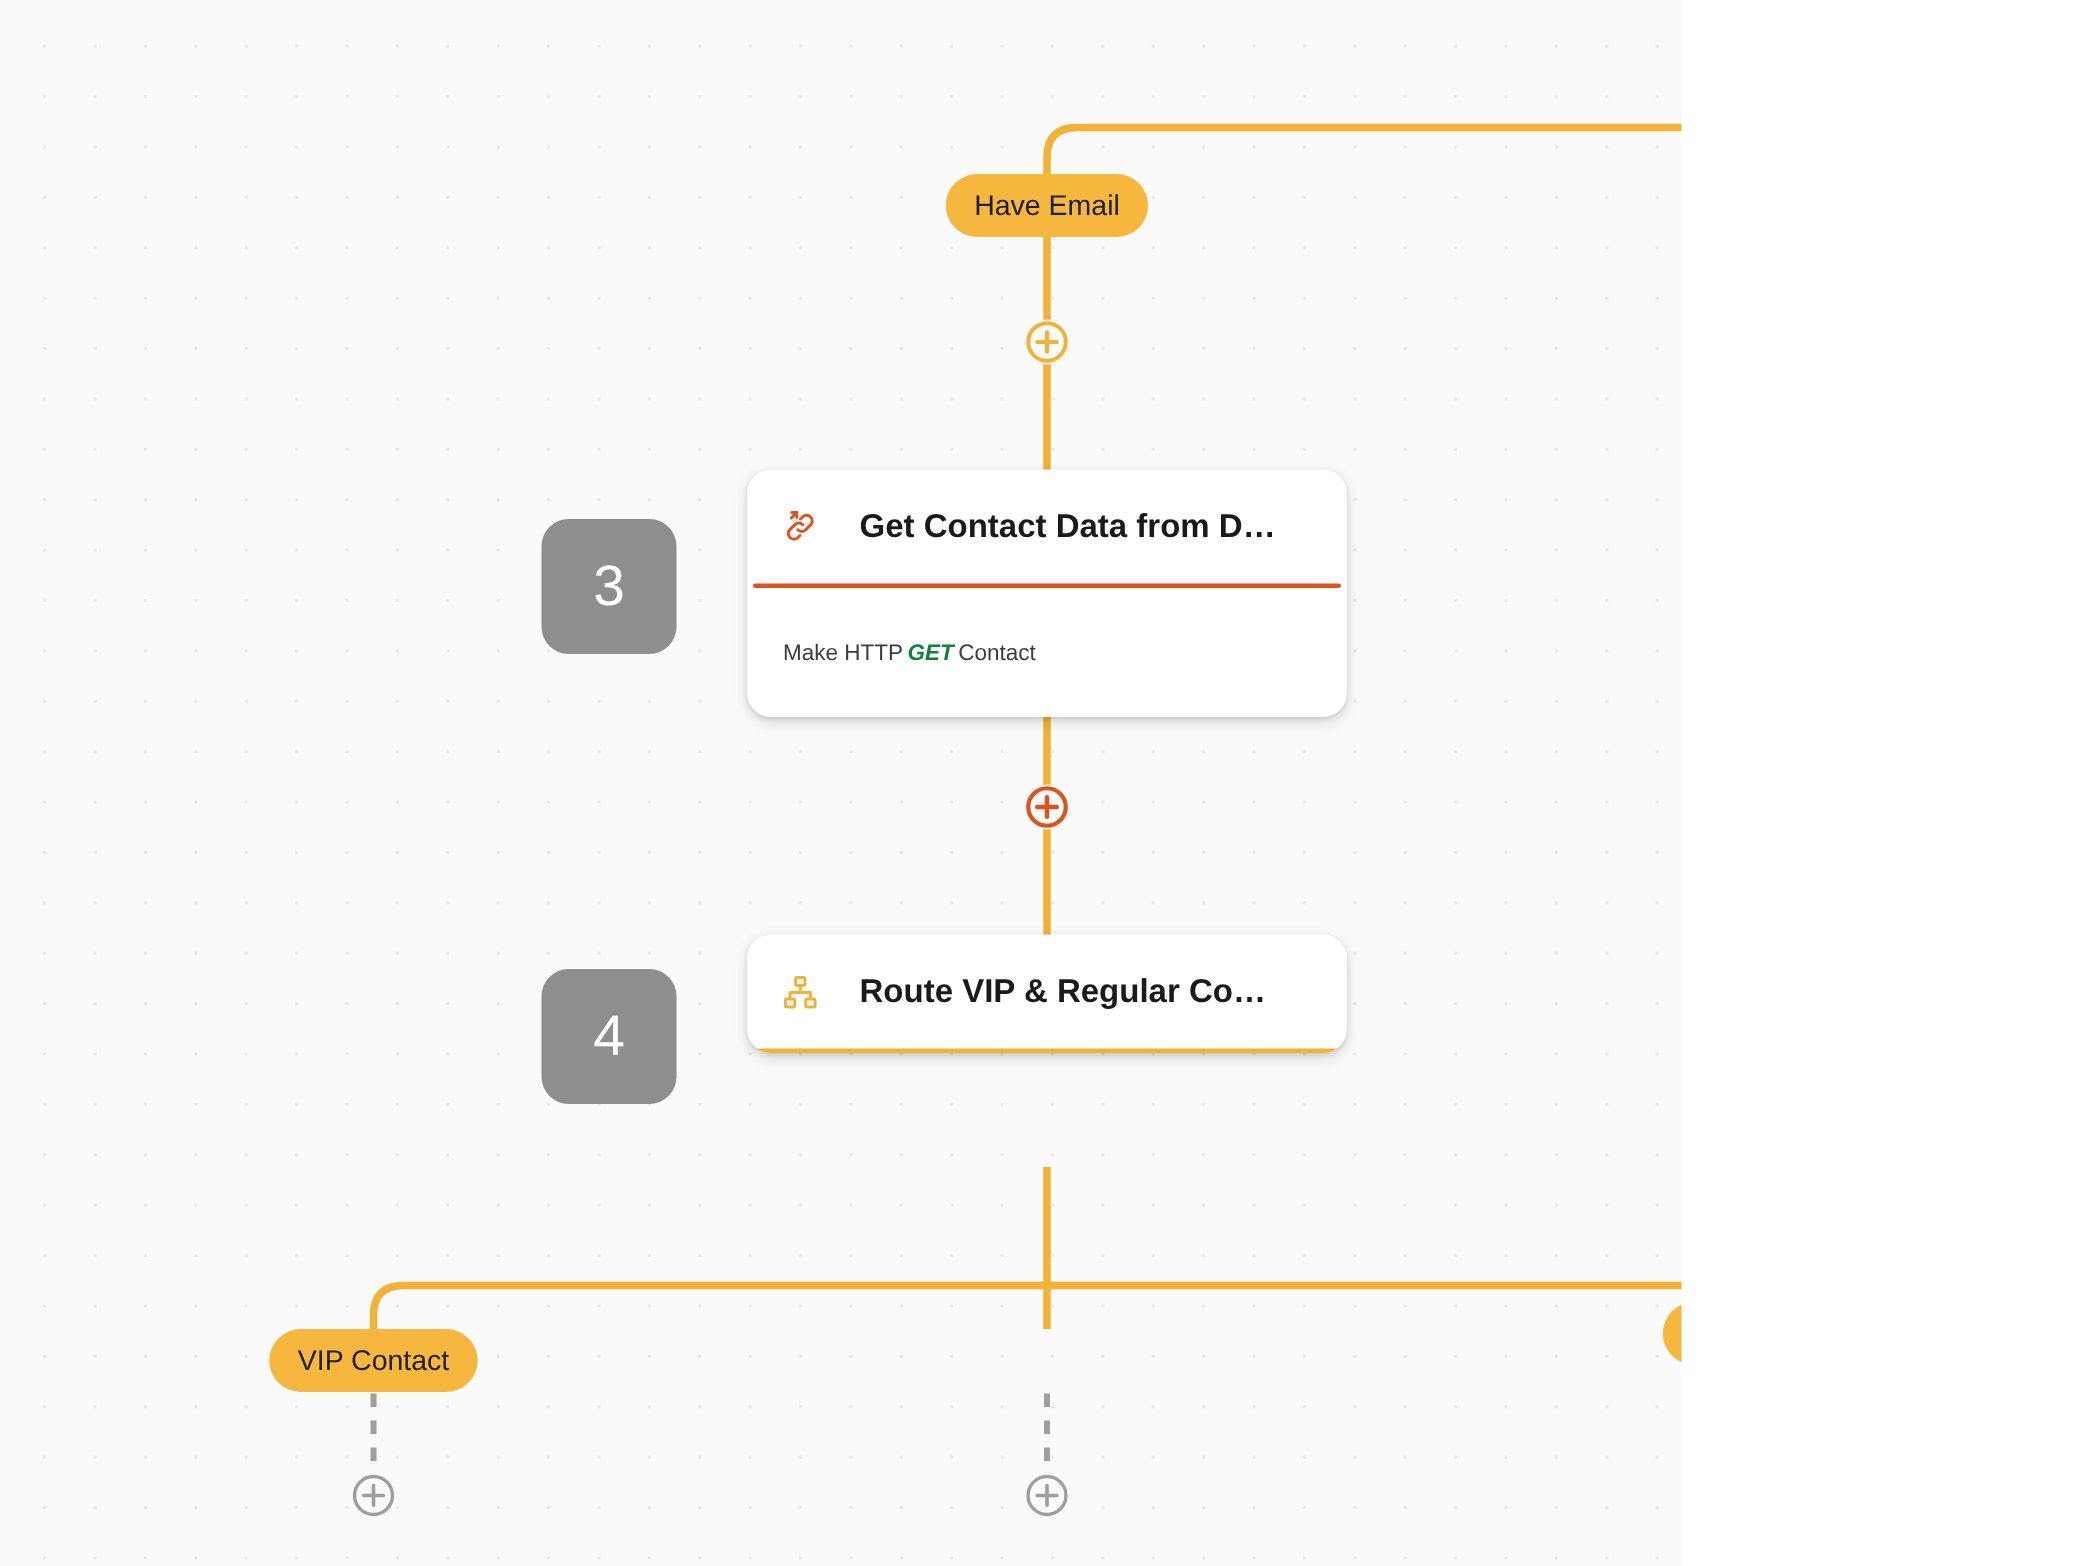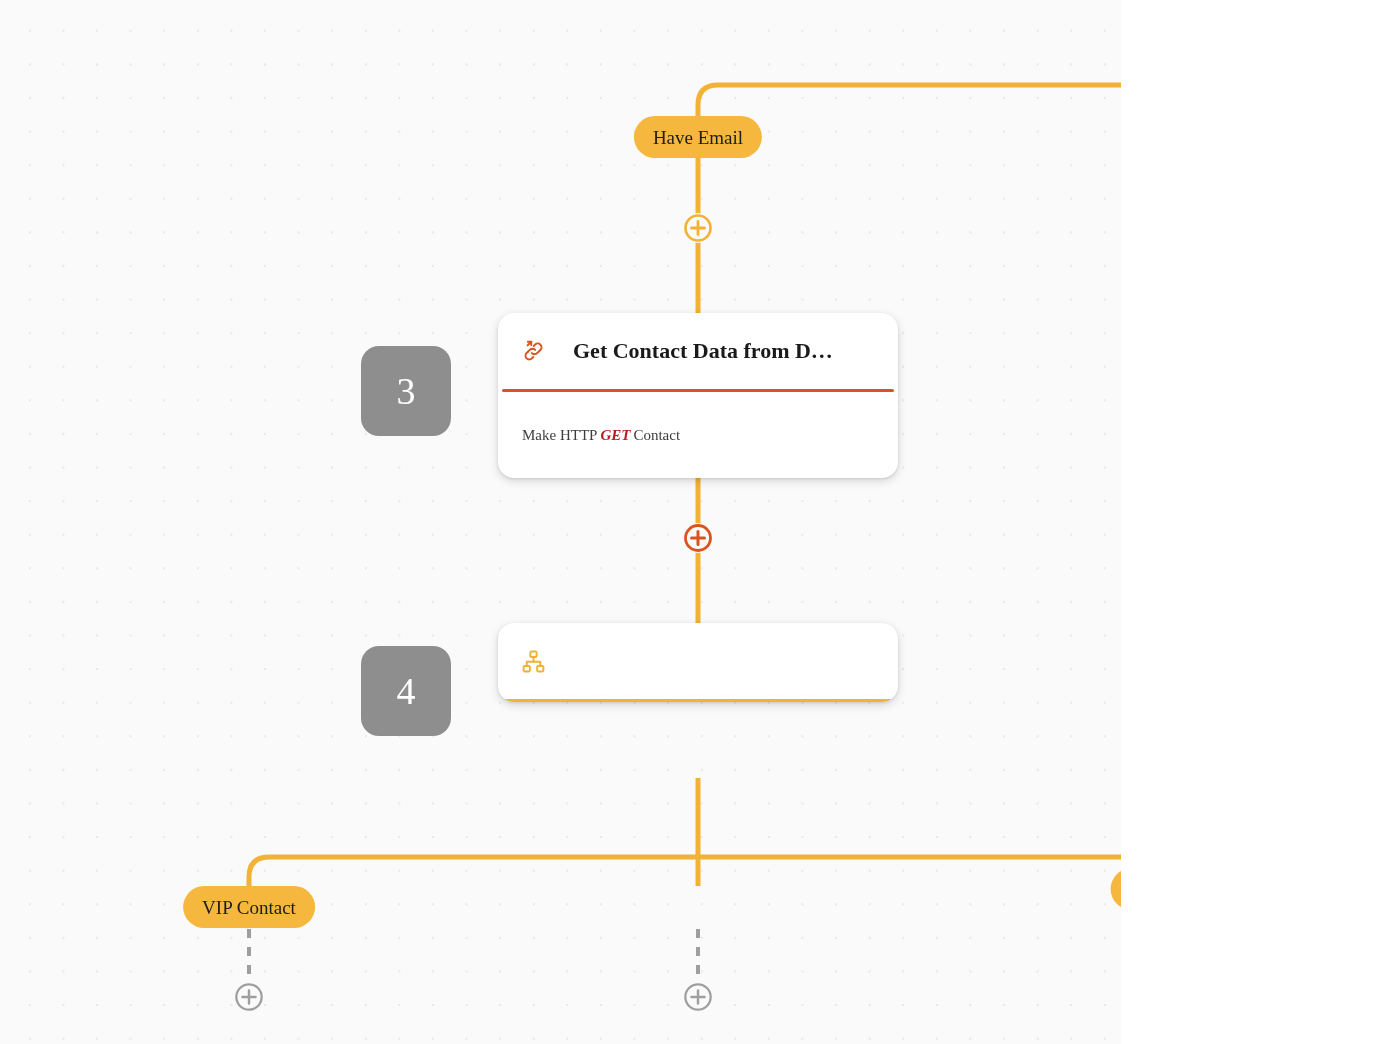--- a/index.html
+++ b/index.html
@@ -14,21 +14,20 @@
   #canvas {
     position: relative;
     width: 1121px;
     height: 1044px;
     background-color: #fafafa;
     background-image:
       radial-gradient(circle, #e6e6ec 1.1px, rgba(0,0,0,0) 1.2px);
     background-size: 33.6px 33.6px;
     background-position: 13px 14px;
     overflow: hidden;
-    font-family: Liberation Serif, serif;
   }
 
   
   #wires {
     position: absolute;
     left: 0; top: 0;
     width: 1394px; height: 1044px;
     pointer-events: none;
   }
 
@@ -103,21 +102,21 @@
     align-items: center;
     height: 86px;
     padding: 0 24px;
     font-size: 15px;
     color: #3d3d3d;
     white-space: nowrap;
   }
   .node-body .verb {
     font-weight: bold;
     font-style: italic;
-    color: #b91c1c;
+    color: #15803d;
     margin: 0 3px;
     text-align: center;
   }
 
   
   .step-badge {
     position: absolute;
     width: 90px;
     height: 90px;
     border-radius: 18px;
@@ -221,20 +220,21 @@
     <div class="node-head">
       <span class="node-icon">
         <svg width="25" height="25" viewBox="0 0 24 24" fill="none" stroke="#f2b235" stroke-width="1.9" stroke-linecap="round" stroke-linejoin="round">
           <rect x="9" y="2.5" width="6" height="5.2" rx="1"></rect>
           <rect x="2.5" y="16.3" width="6" height="5.2" rx="1"></rect>
           <rect x="15.5" y="16.3" width="6" height="5.2" rx="1"></rect>
           <path d="M12 7.7 V 12.2"></path>
           <path d="M5.5 16.3 V 12.2 H 18.5 V 16.3"></path>
         </svg>
       </span>
+      <span class="node-title">Route VIP &amp; Regular Co…</span>
     </div>
     <div class="node-divider amber"></div>
   </div>
 
   <div class="pill" style="left:249px; top:886px;text-align:right;">
     <span>VIP Contact</span>
   </div>
 
 
   <div class="pill" style="left:1146px; top:868px;">

